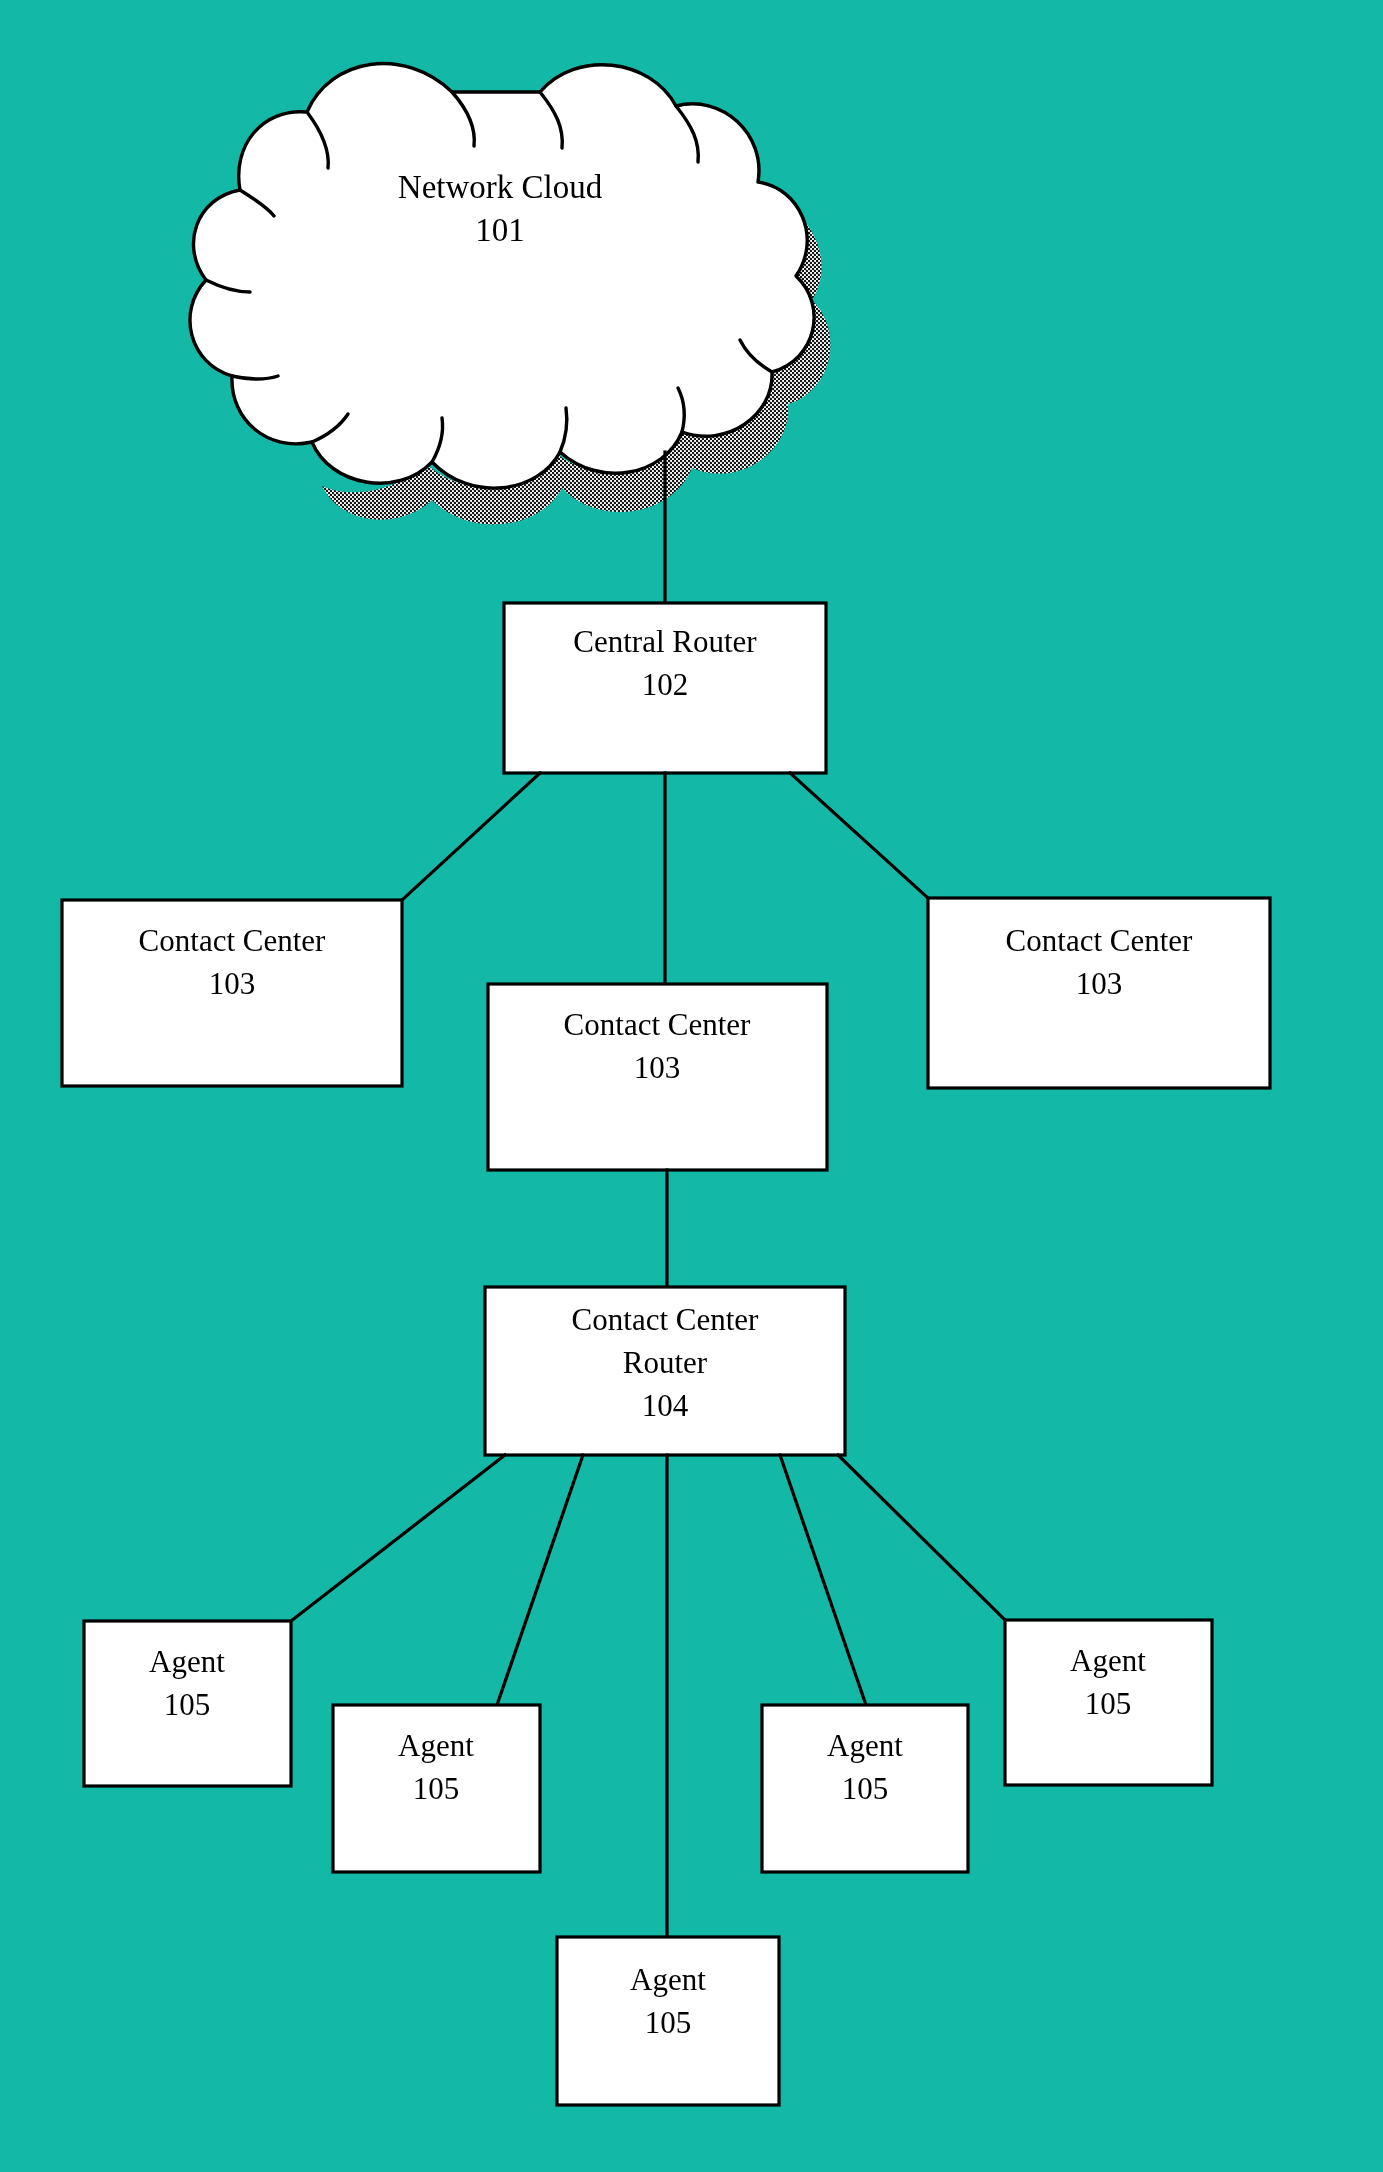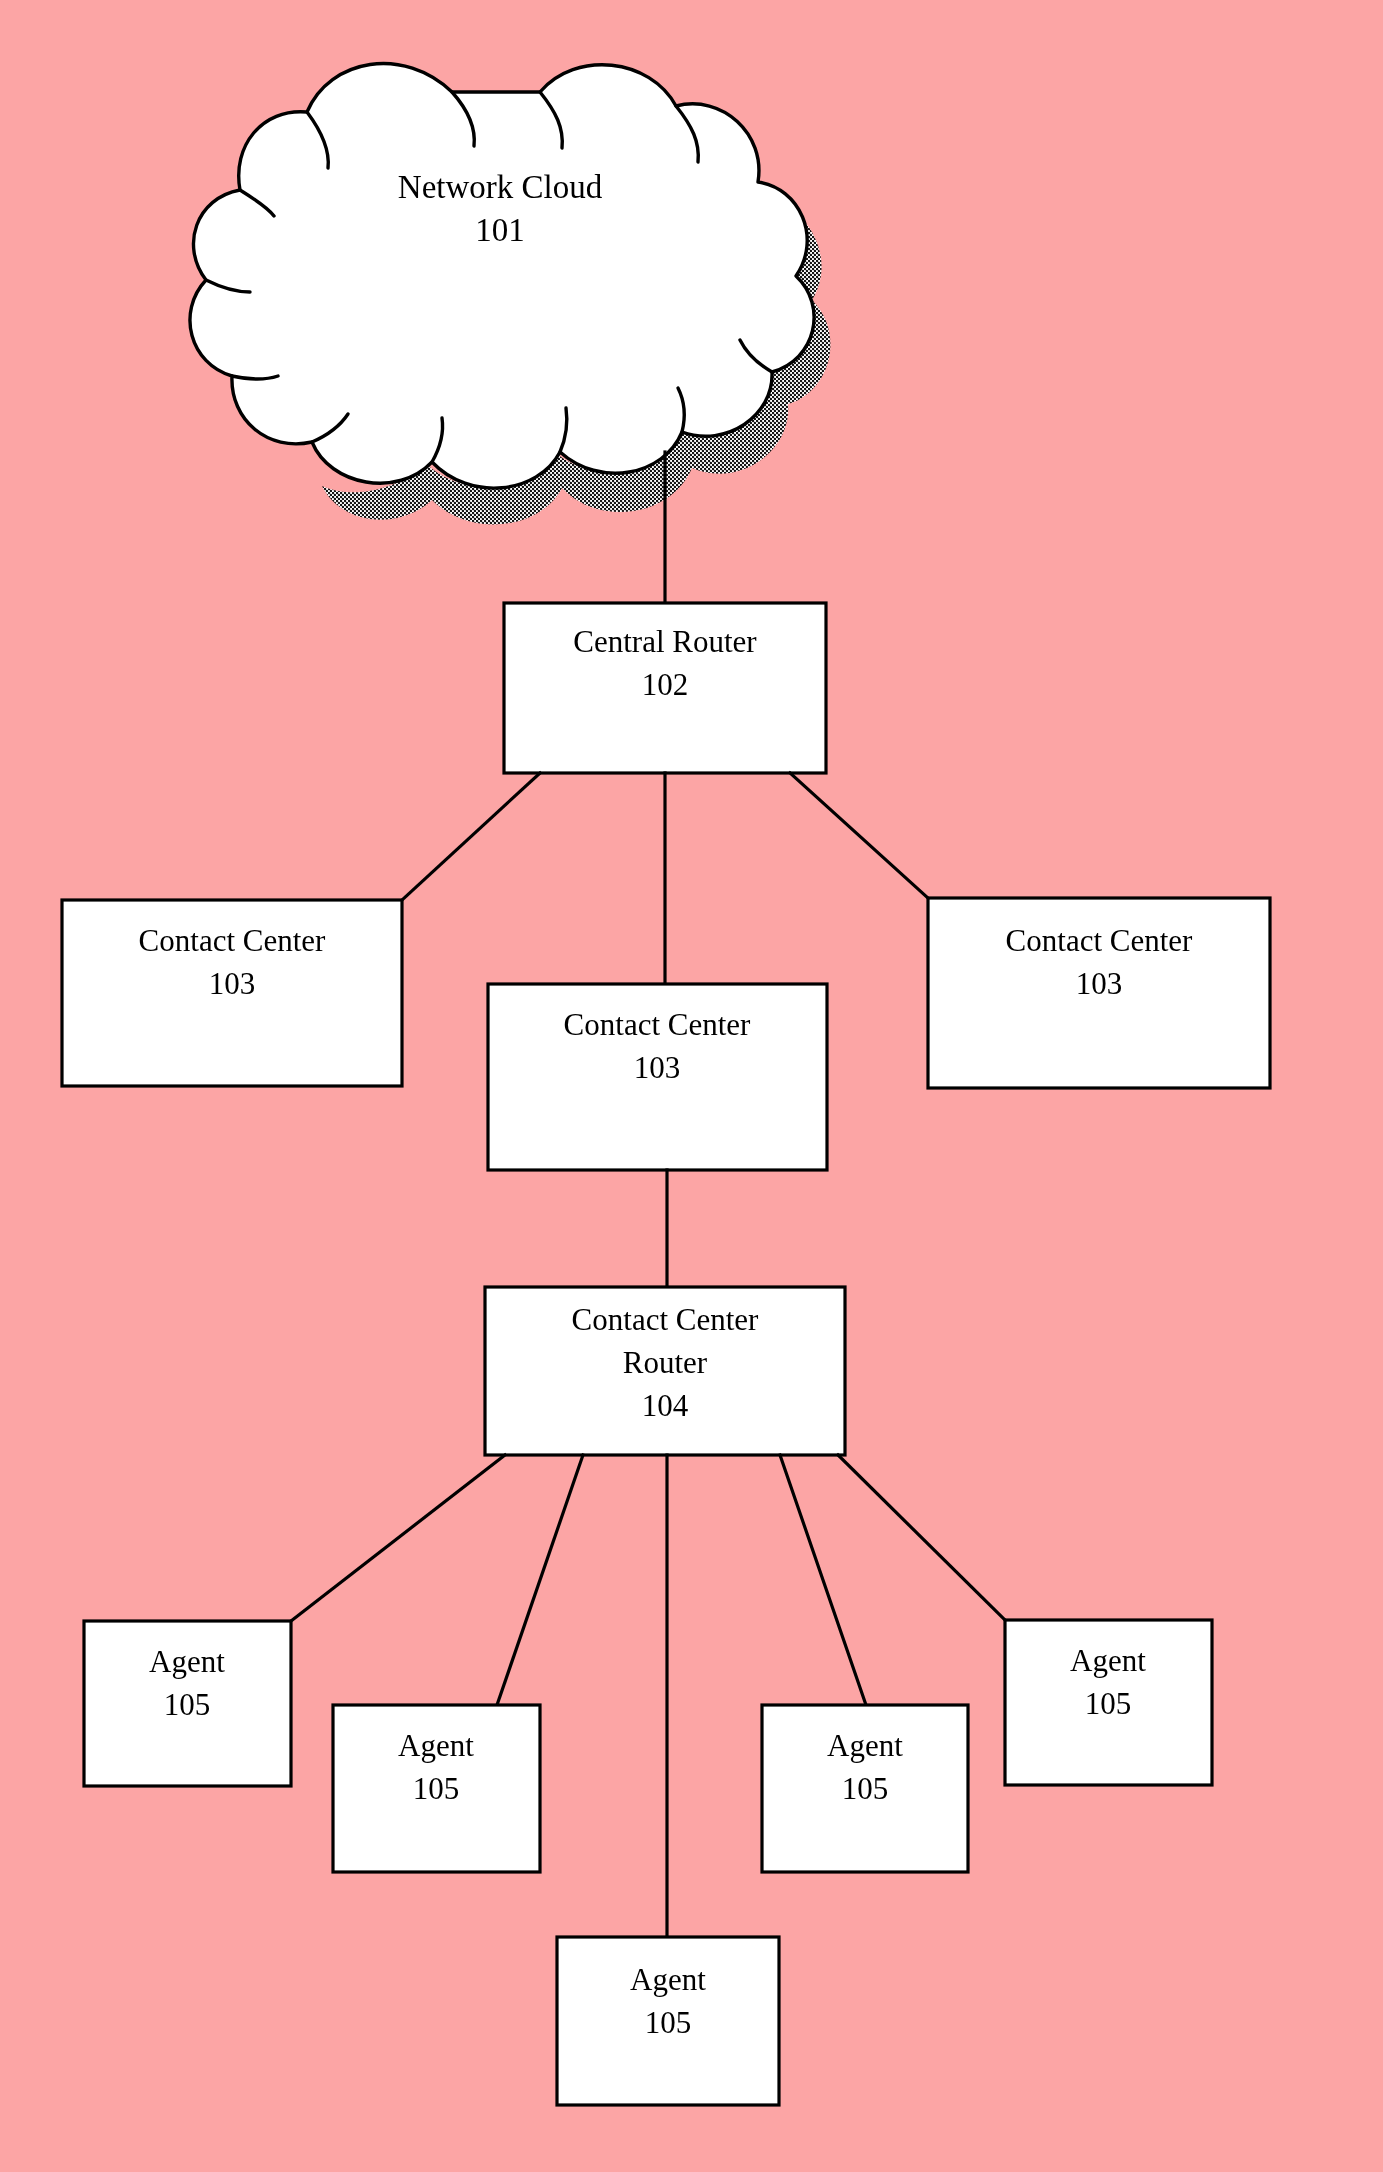--- a/index.html
+++ b/index.html
@@ -10,21 +10,21 @@
   body {
     width: 1383px;
     height: 2172px;
     font-family: "Liberation Serif", "DejaVu Serif", serif;
     overflow: hidden;
   }
   #figure-root {
     position: relative;
     width: 1383px;
     height: 2172px;
-    background: #fca5a5;
+    background: #14b8a6;
   }
   svg#diagram {
     display: block;
     width: 1383px;
     height: 2172px;
   }
   .node-box {
     fill: #ffffff;
     stroke: #000000;
     stroke-width: 3.2;

